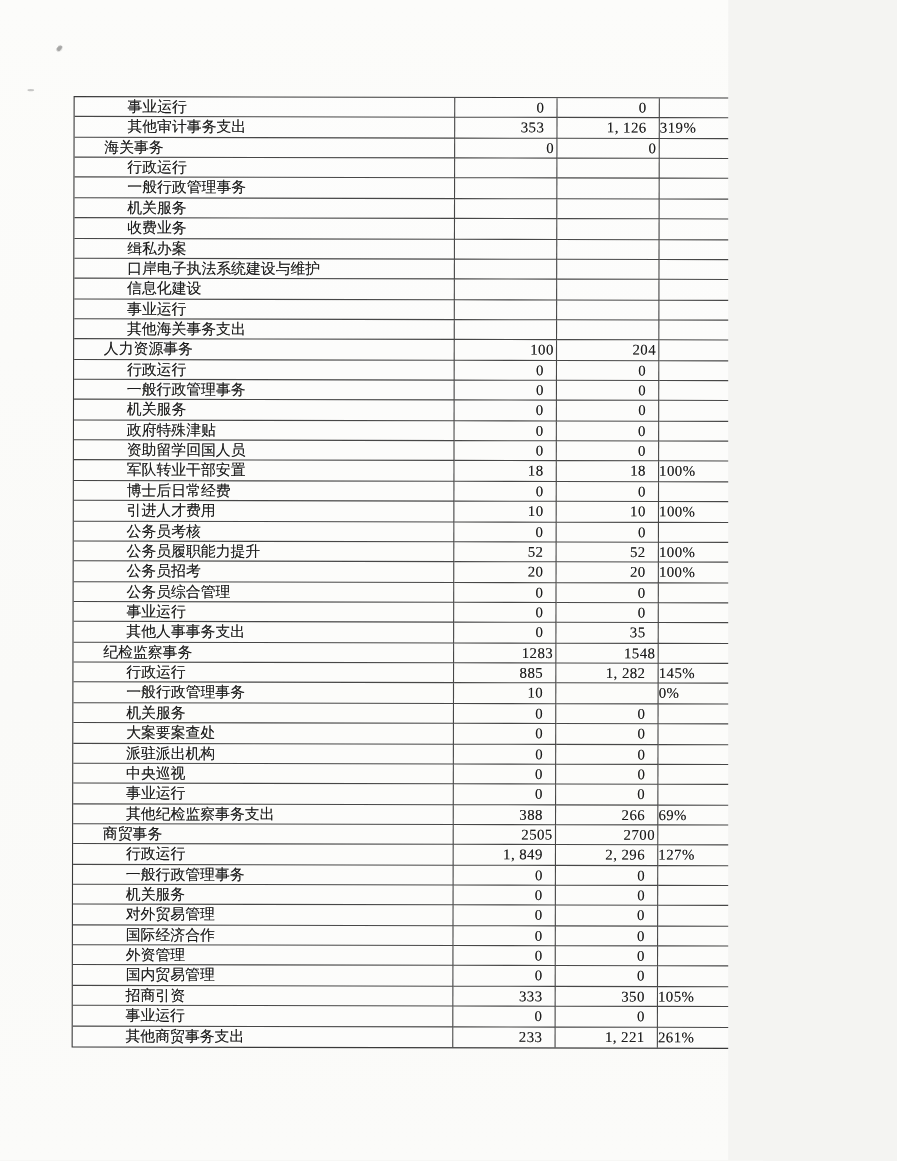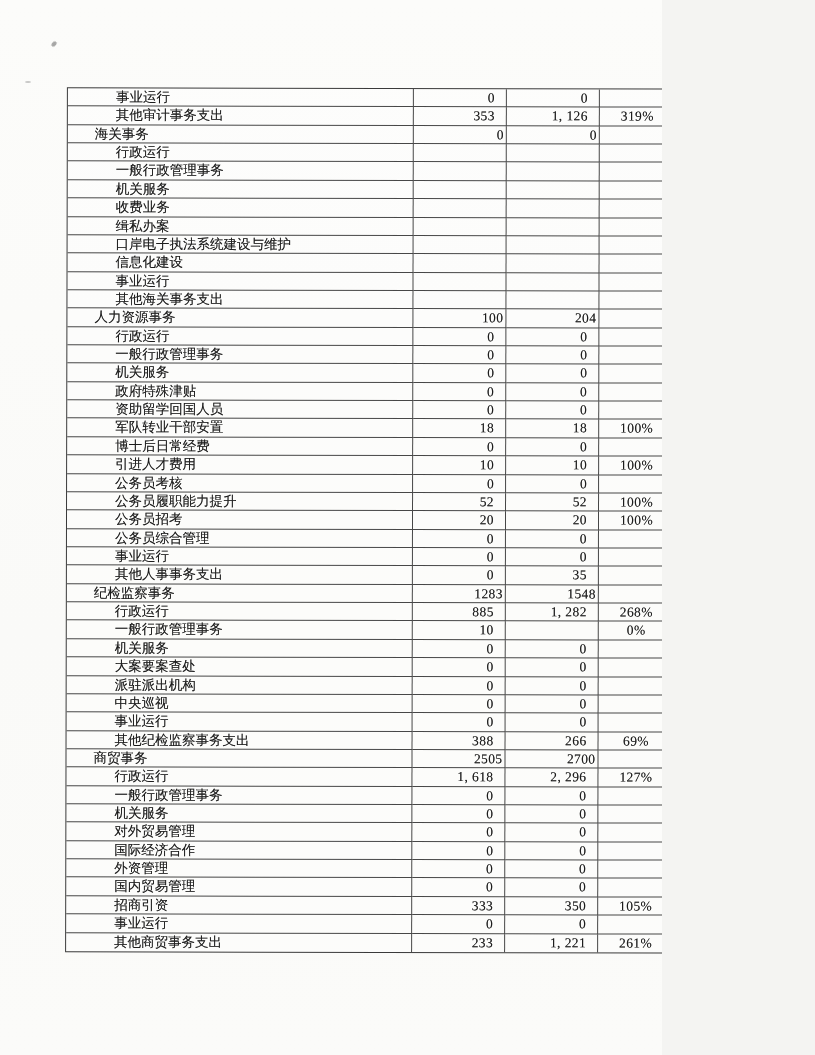--- a/index.html
+++ b/index.html
@@ -45,21 +45,21 @@
     font-size:13.5px;line-height:17.5px;color:#1d1d1d;
     overflow:hidden;white-space:nowrap;
     text-shadow:0 0 .6px rgba(35,35,35,.55);
   }
   .c4{border-right:none;}
   .lastrow{border-bottom:none;}
   .lvl0{padding-left:27px;}
   .lvl1{padding-left:48px;}
   .num{text-align:right;padding-right:11px;letter-spacing:.4px;}
   .num.flush{padding-right:2px;}
-  .pct{text-align:center;padding-right:7px;letter-spacing:.4px;}
+  .pct{text-align:left;padding-right:7px;letter-spacing:.4px;}
 </style>
 </head>
 <body>
 
 <div class="page">
   <div class="speck1"></div>
   <div class="speck2"></div>
   <div class="edge-shadow"></div>
   <div class="budget-table">
       <div class="trow"><div class="cell c0 lbl lvl1">事业运行</div><div class="cell c1 num">0</div><div class="cell c2 num">0</div><div class="cell c3 pct"></div><div class="cell c4"></div></div>
@@ -83,30 +83,30 @@
       <div class="trow"><div class="cell c0 lbl lvl1">军队转业干部安置</div><div class="cell c1 num">18</div><div class="cell c2 num">18</div><div class="cell c3 pct">100%</div><div class="cell c4"></div></div>
       <div class="trow"><div class="cell c0 lbl lvl1">博士后日常经费</div><div class="cell c1 num">0</div><div class="cell c2 num">0</div><div class="cell c3 pct"></div><div class="cell c4"></div></div>
       <div class="trow"><div class="cell c0 lbl lvl1">引进人才费用</div><div class="cell c1 num">10</div><div class="cell c2 num">10</div><div class="cell c3 pct">100%</div><div class="cell c4"></div></div>
       <div class="trow"><div class="cell c0 lbl lvl1">公务员考核</div><div class="cell c1 num">0</div><div class="cell c2 num">0</div><div class="cell c3 pct"></div><div class="cell c4"></div></div>
       <div class="trow"><div class="cell c0 lbl lvl1">公务员履职能力提升</div><div class="cell c1 num">52</div><div class="cell c2 num">52</div><div class="cell c3 pct">100%</div><div class="cell c4"></div></div>
       <div class="trow"><div class="cell c0 lbl lvl1">公务员招考</div><div class="cell c1 num">20</div><div class="cell c2 num">20</div><div class="cell c3 pct">100%</div><div class="cell c4"></div></div>
       <div class="trow"><div class="cell c0 lbl lvl1">公务员综合管理</div><div class="cell c1 num">0</div><div class="cell c2 num">0</div><div class="cell c3 pct"></div><div class="cell c4"></div></div>
       <div class="trow"><div class="cell c0 lbl lvl1">事业运行</div><div class="cell c1 num">0</div><div class="cell c2 num">0</div><div class="cell c3 pct"></div><div class="cell c4"></div></div>
       <div class="trow"><div class="cell c0 lbl lvl1">其他人事事务支出</div><div class="cell c1 num">0</div><div class="cell c2 num">35</div><div class="cell c3 pct"></div><div class="cell c4"></div></div>
       <div class="trow"><div class="cell c0 lbl lvl0">纪检监察事务</div><div class="cell c1 num flush">1283</div><div class="cell c2 num flush">1548</div><div class="cell c3 pct"></div><div class="cell c4"></div></div>
-      <div class="trow"><div class="cell c0 lbl lvl1">行政运行</div><div class="cell c1 num">885</div><div class="cell c2 num">1, 282</div><div class="cell c3 pct">268%</div><div class="cell c4"></div></div>
+      <div class="trow"><div class="cell c0 lbl lvl1">行政运行</div><div class="cell c1 num">885</div><div class="cell c2 num">1, 282</div><div class="cell c3 pct">145%</div><div class="cell c4"></div></div>
       <div class="trow"><div class="cell c0 lbl lvl1">一般行政管理事务</div><div class="cell c1 num">10</div><div class="cell c2 num"></div><div class="cell c3 pct">0%</div><div class="cell c4"></div></div>
       <div class="trow"><div class="cell c0 lbl lvl1">机关服务</div><div class="cell c1 num">0</div><div class="cell c2 num">0</div><div class="cell c3 pct"></div><div class="cell c4"></div></div>
       <div class="trow"><div class="cell c0 lbl lvl1">大案要案查处</div><div class="cell c1 num">0</div><div class="cell c2 num">0</div><div class="cell c3 pct"></div><div class="cell c4"></div></div>
       <div class="trow"><div class="cell c0 lbl lvl1">派驻派出机构</div><div class="cell c1 num">0</div><div class="cell c2 num">0</div><div class="cell c3 pct"></div><div class="cell c4"></div></div>
       <div class="trow"><div class="cell c0 lbl lvl1">中央巡视</div><div class="cell c1 num">0</div><div class="cell c2 num">0</div><div class="cell c3 pct"></div><div class="cell c4"></div></div>
       <div class="trow"><div class="cell c0 lbl lvl1">事业运行</div><div class="cell c1 num">0</div><div class="cell c2 num">0</div><div class="cell c3 pct"></div><div class="cell c4"></div></div>
       <div class="trow"><div class="cell c0 lbl lvl1">其他纪检监察事务支出</div><div class="cell c1 num">388</div><div class="cell c2 num">266</div><div class="cell c3 pct">69%</div><div class="cell c4"></div></div>
       <div class="trow"><div class="cell c0 lbl lvl0">商贸事务</div><div class="cell c1 num flush">2505</div><div class="cell c2 num flush">2700</div><div class="cell c3 pct"></div><div class="cell c4"></div></div>
-      <div class="trow"><div class="cell c0 lbl lvl1">行政运行</div><div class="cell c1 num">1, 618</div><div class="cell c2 num">2, 296</div><div class="cell c3 pct">127%</div><div class="cell c4"></div></div>
+      <div class="trow"><div class="cell c0 lbl lvl1">行政运行</div><div class="cell c1 num">1, 849</div><div class="cell c2 num">2, 296</div><div class="cell c3 pct">127%</div><div class="cell c4"></div></div>
       <div class="trow"><div class="cell c0 lbl lvl1">一般行政管理事务</div><div class="cell c1 num">0</div><div class="cell c2 num">0</div><div class="cell c3 pct"></div><div class="cell c4"></div></div>
       <div class="trow"><div class="cell c0 lbl lvl1">机关服务</div><div class="cell c1 num">0</div><div class="cell c2 num">0</div><div class="cell c3 pct"></div><div class="cell c4"></div></div>
       <div class="trow"><div class="cell c0 lbl lvl1">对外贸易管理</div><div class="cell c1 num">0</div><div class="cell c2 num">0</div><div class="cell c3 pct"></div><div class="cell c4"></div></div>
       <div class="trow"><div class="cell c0 lbl lvl1">国际经济合作</div><div class="cell c1 num">0</div><div class="cell c2 num">0</div><div class="cell c3 pct"></div><div class="cell c4"></div></div>
       <div class="trow"><div class="cell c0 lbl lvl1">外资管理</div><div class="cell c1 num">0</div><div class="cell c2 num">0</div><div class="cell c3 pct"></div><div class="cell c4"></div></div>
       <div class="trow"><div class="cell c0 lbl lvl1">国内贸易管理</div><div class="cell c1 num">0</div><div class="cell c2 num">0</div><div class="cell c3 pct"></div><div class="cell c4"></div></div>
       <div class="trow"><div class="cell c0 lbl lvl1">招商引资</div><div class="cell c1 num">333</div><div class="cell c2 num">350</div><div class="cell c3 pct">105%</div><div class="cell c4"></div></div>
       <div class="trow"><div class="cell c0 lbl lvl1">事业运行</div><div class="cell c1 num">0</div><div class="cell c2 num">0</div><div class="cell c3 pct"></div><div class="cell c4"></div></div>
       <div class="trow"><div class="cell c0 lbl lvl1 lastrow">其他商贸事务支出</div><div class="cell c1 num lastrow">233</div><div class="cell c2 num lastrow">1, 221</div><div class="cell c3 pct lastrow">261%</div><div class="cell c4 lastrow"></div></div>
     </div>

